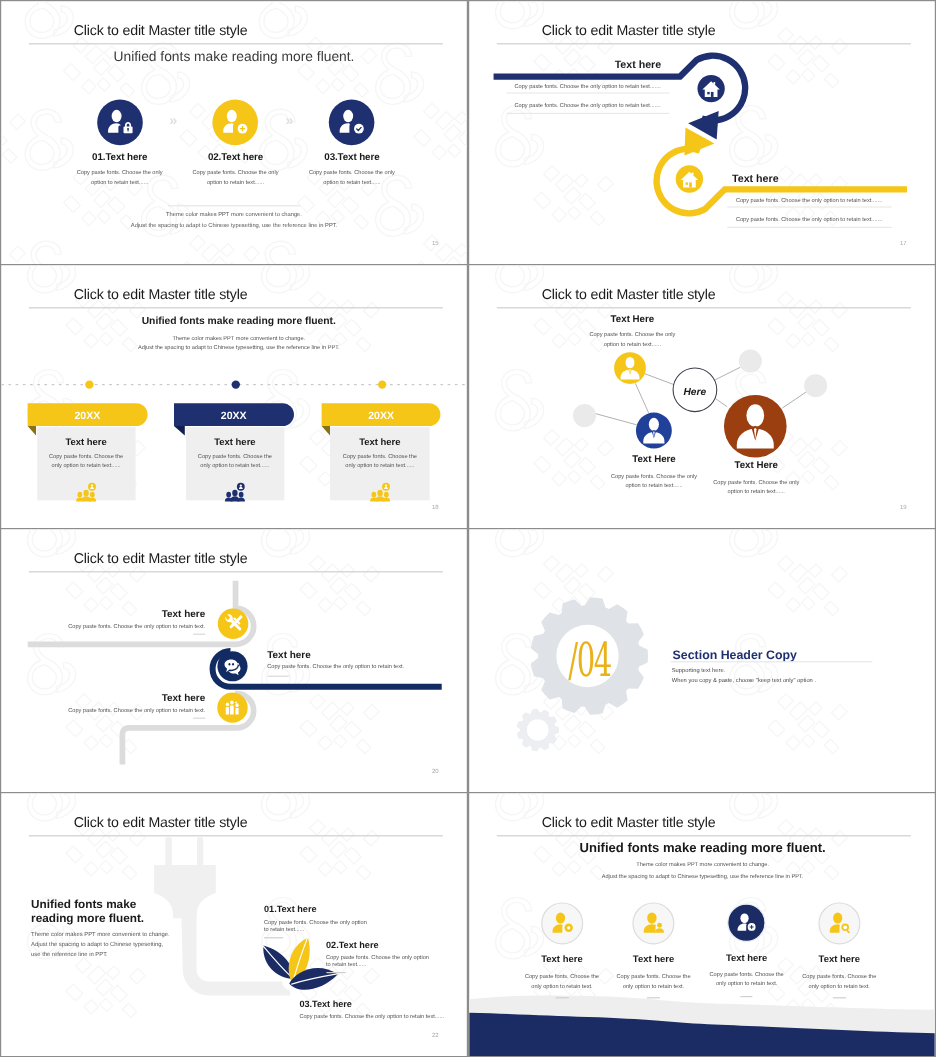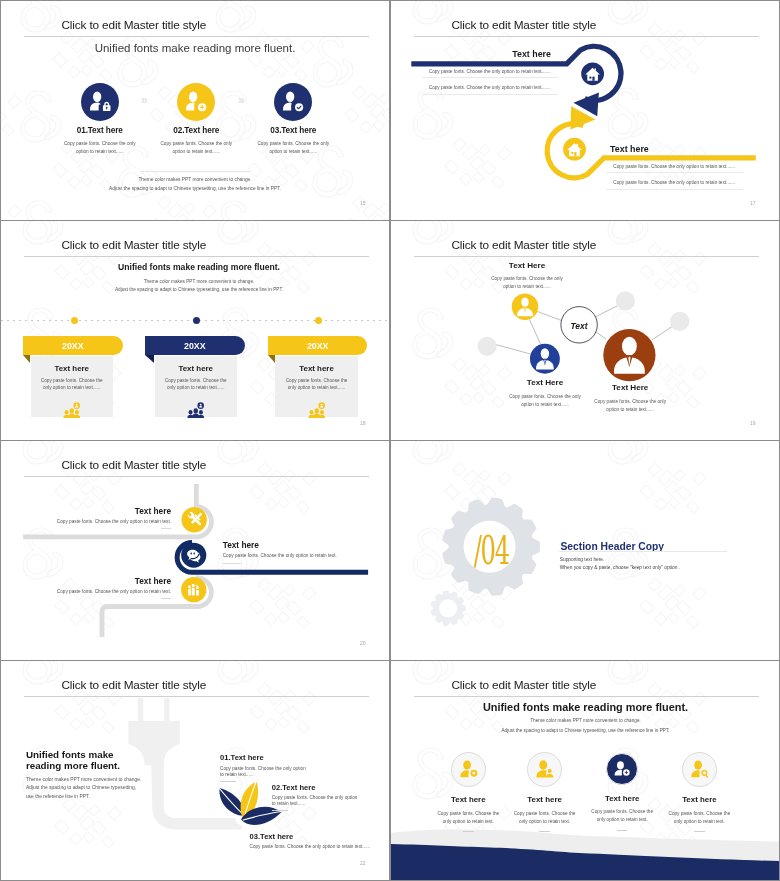--- a/index.html
+++ b/index.html
@@ -478,21 +478,21 @@
 
     <circle cx="238.4" cy="134.2" r="26.1" fill="#9B3E10"></circle>
     <g fill="#fff">
       <ellipse cx="238.4" cy="125.2" rx="7.4" ry="9.4"></ellipse>
       <path d="M238.4 136.2c-8.6 0-15.4 6-15.4 13.4v3.1h30.8v-3.1c0-7.4-6.8-13.4-15.4-13.4z"></path>
     </g>
     <path d="M235.2 135.4 L238.4 146 L241.6 135.4 L238.4 133.8 Z" fill="#9B3E10"></path>
     <path d="M237.3 136.6 L238.4 145 L239.5 136.6 L238.4 135.6 Z" fill="#fff"></path>
   </svg>
 
-  <div class="s4-ctext">Text</div>
+  <div class="s4-ctext">Here</div>
   <div class="s4-h1">Text Here</div>
   <div class="s4-b1">Copy paste fonts. Choose the only option to retain text......</div>
   <div class="s4-h2">Text Here</div>
   <div class="s4-b2">Copy paste fonts. Choose the only option to retain text......</div>
   <div class="s4-h3">Text Here</div>
   <div class="s4-b3">Copy paste fonts. Choose the only option to retain text......</div>
   <div class="pnum">19</div>
 </div>
 <div class="slide s4">
   <div class="wm">

